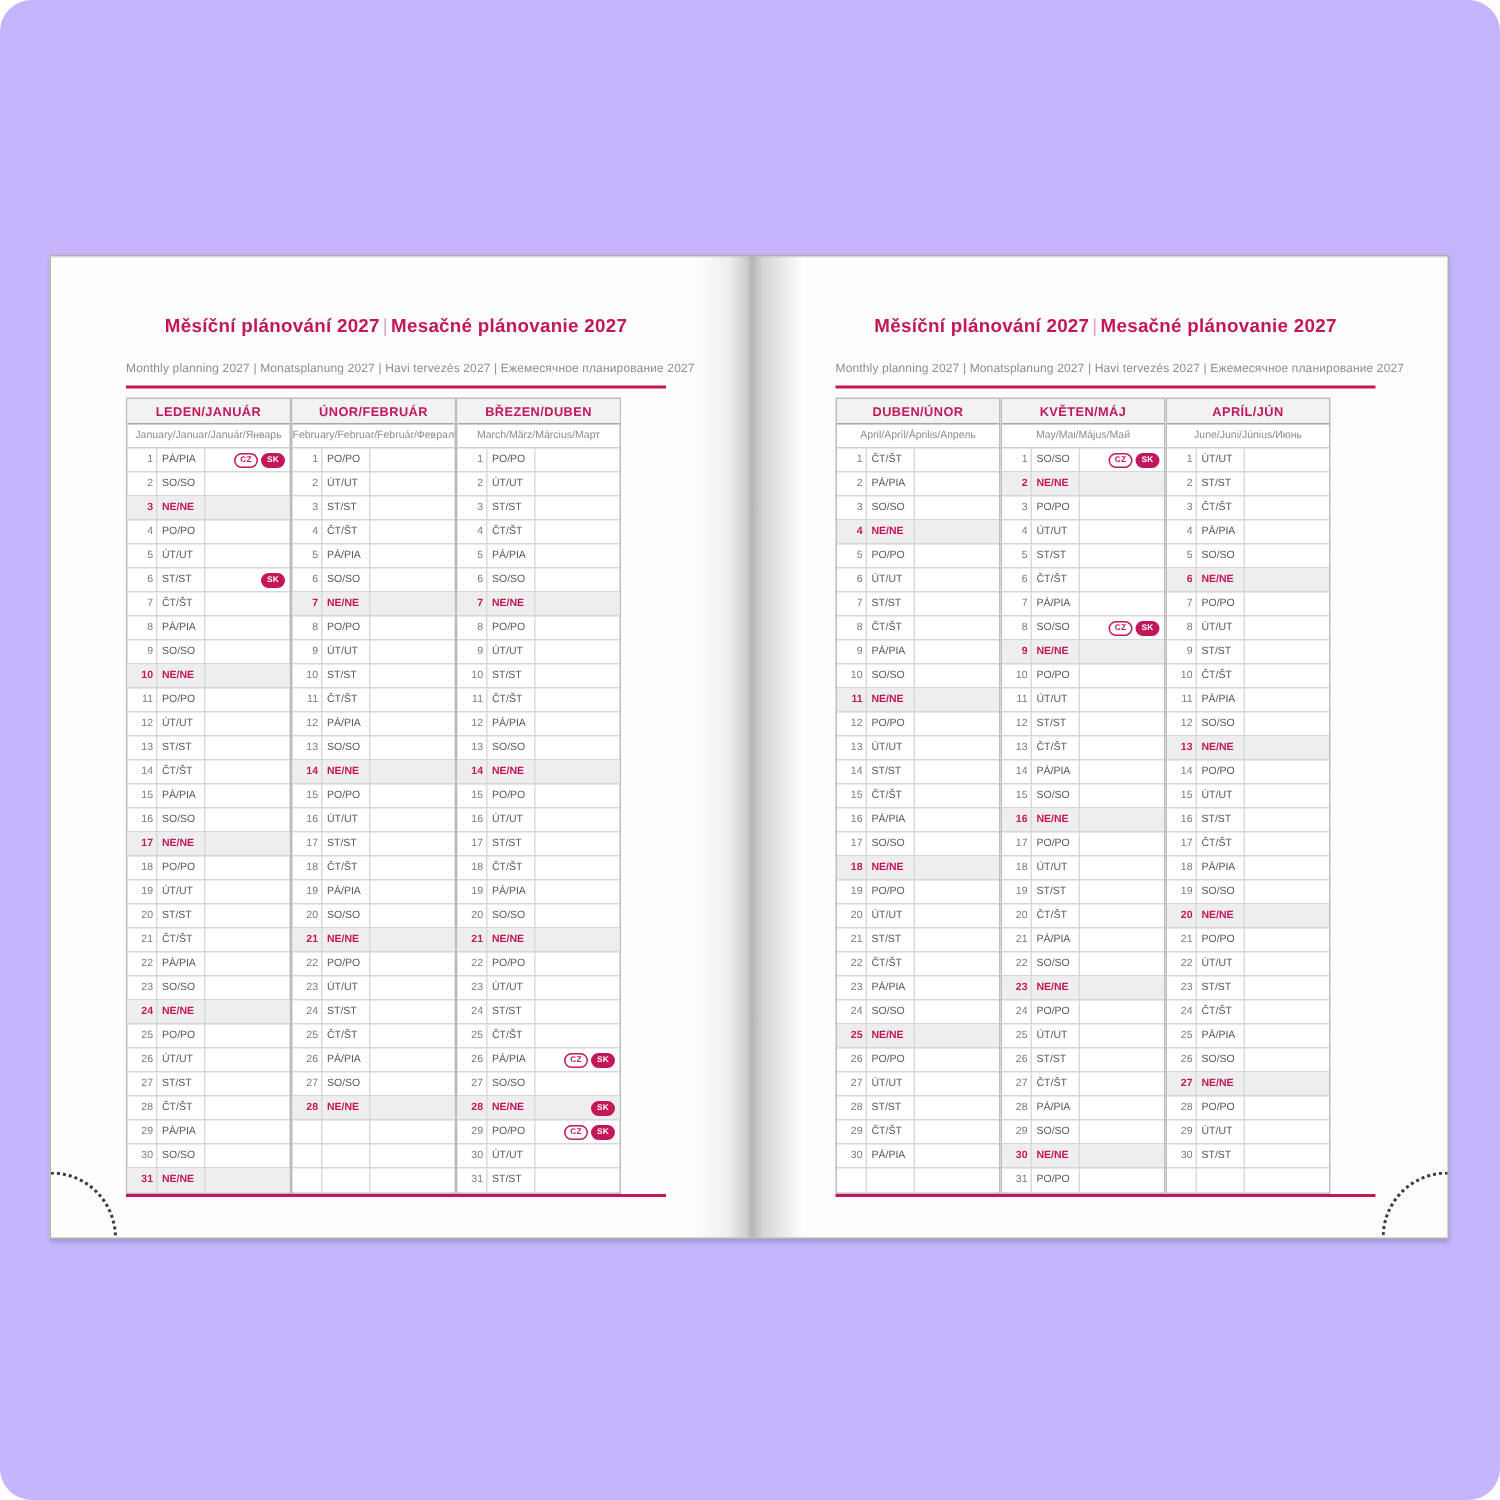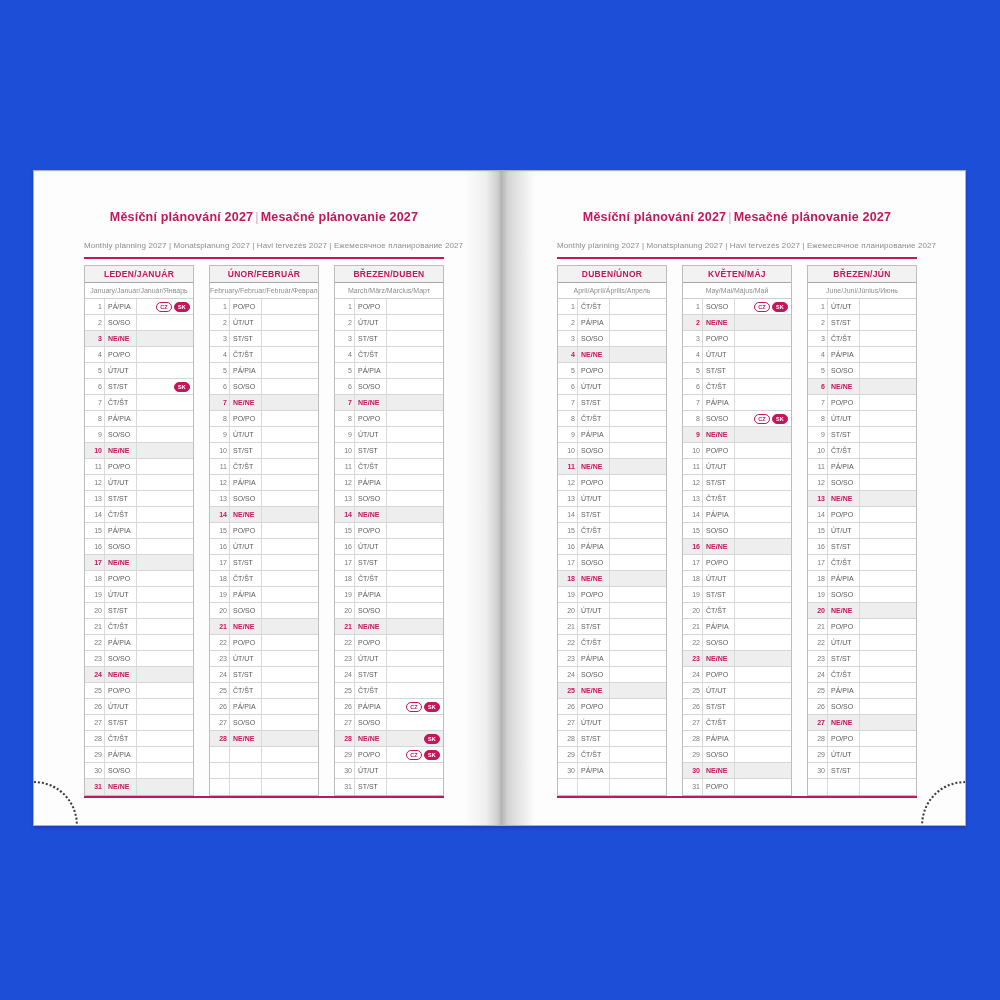--- a/index.html
+++ b/index.html
@@ -1,37 +1,37 @@
 <!DOCTYPE html>
 <html><head>
 <meta charset="utf-8">
 <style>
   html,body{margin:0;padding:0;background:#ffffff;}
-  .canvas{position:relative;width:1000px;height:1000px;background:#1d4ed8;overflow:hidden;
-          font-family:"Liberation Sans", sans-serif;}
+  .canvas{position:relative;width:1000px;height:1000px;background:#c4b5fd;overflow:hidden;
+          font-family:"Liberation Sans", sans-serif;border-radius:21px;}
   .spread{position:absolute;left:33px;top:170px;width:933px;height:656px;background:#fdfdfd;
           border:1px solid #b3b1af;box-sizing:border-box;
           box-shadow:0 2px 3px rgba(0,0,0,0.18), inset 0 1px 0 rgba(0,0,0,0.06);}
   .gutter{position:absolute;left:50%;top:0;transform:translateX(-50%);width:70px;height:100%;
           background:linear-gradient(90deg, rgba(110,110,110,0) 0%, rgba(110,110,110,0.10) 30%,
           rgba(95,95,95,0.30) 47%, rgba(80,80,80,0.42) 52%, rgba(100,100,100,0.26) 62%,
           rgba(110,110,110,0) 100%);pointer-events:none;}
   .page{position:absolute;top:0;height:100%;width:466px;}
   .page-left{left:0;}
   .page-right{right:0;}
   .content{position:absolute;top:38px;width:360px;}
   .page-left .content{left:50px;}
   .page-right .content{left:58px;}
   .title{text-align:center;font-size:12.5px;line-height:16px;font-weight:bold;color:#c2175b;
          letter-spacing:0.2px;white-space:nowrap;}
   .title .sep{color:#e0a4bc;font-weight:normal;padding:0 2px;}
   .subtitle{text-align:center;font-size:8px;line-height:11px;color:#8d8d8d;margin-top:15px;
             white-space:nowrap;letter-spacing:0.1px;}
   .rule{height:2px;background:#c2175b;margin-top:6px;}
-  .cols{display:flex;gap:15px;margin-top:6px;}
+  .cols{display:flex;margin-top:6px;}
   .month{width:110px;box-sizing:border-box;border:1px solid #bdbdbd;background:#ffffff;}
   .m-head{height:16px;line-height:16px;text-align:center;font-size:8.5px;font-weight:bold;
           color:#c2175b;background:#f3f2f2;border-bottom:1px solid #a8a8a8;letter-spacing:0.3px;
           white-space:nowrap;overflow:hidden;}
   .m-sub{height:15px;line-height:15px;text-align:center;font-size:7px;color:#8d8d8d;
          border-bottom:1px solid #cfcfcf;white-space:nowrap;overflow:hidden;}
   .row{display:flex;height:16px;box-sizing:border-box;border-bottom:1px solid #d6d6d6;}
   .row:last-child{border-bottom:none;}
   .cell-num{width:17px;text-align:right;padding-right:2px;font-size:7px;line-height:15px;
             color:#7a7a7a;flex:none;}
@@ -893,21 +893,21 @@
                 <div class="cell-day">NE/NE</div>
                 <div class="cell-notes"></div>
               </div>
               <div class="row">
                 <div class="cell-num">31</div>
                 <div class="cell-day">PO/PO</div>
                 <div class="cell-notes"></div>
               </div>
             </div>
           <div class="month">
-              <div class="m-head">BŘEZEN/JÚN</div>
+              <div class="m-head">APRÍL/JÚN</div>
               <div class="m-sub">June/Juni/Június/Июнь</div>
               <div class="row">
                 <div class="cell-num">1</div>
                 <div class="cell-day">ÚT/UT</div>
                 <div class="cell-notes"></div>
               </div>
               <div class="row">
                 <div class="cell-num">2</div>
                 <div class="cell-day">ST/ST</div>
                 <div class="cell-notes"></div>

